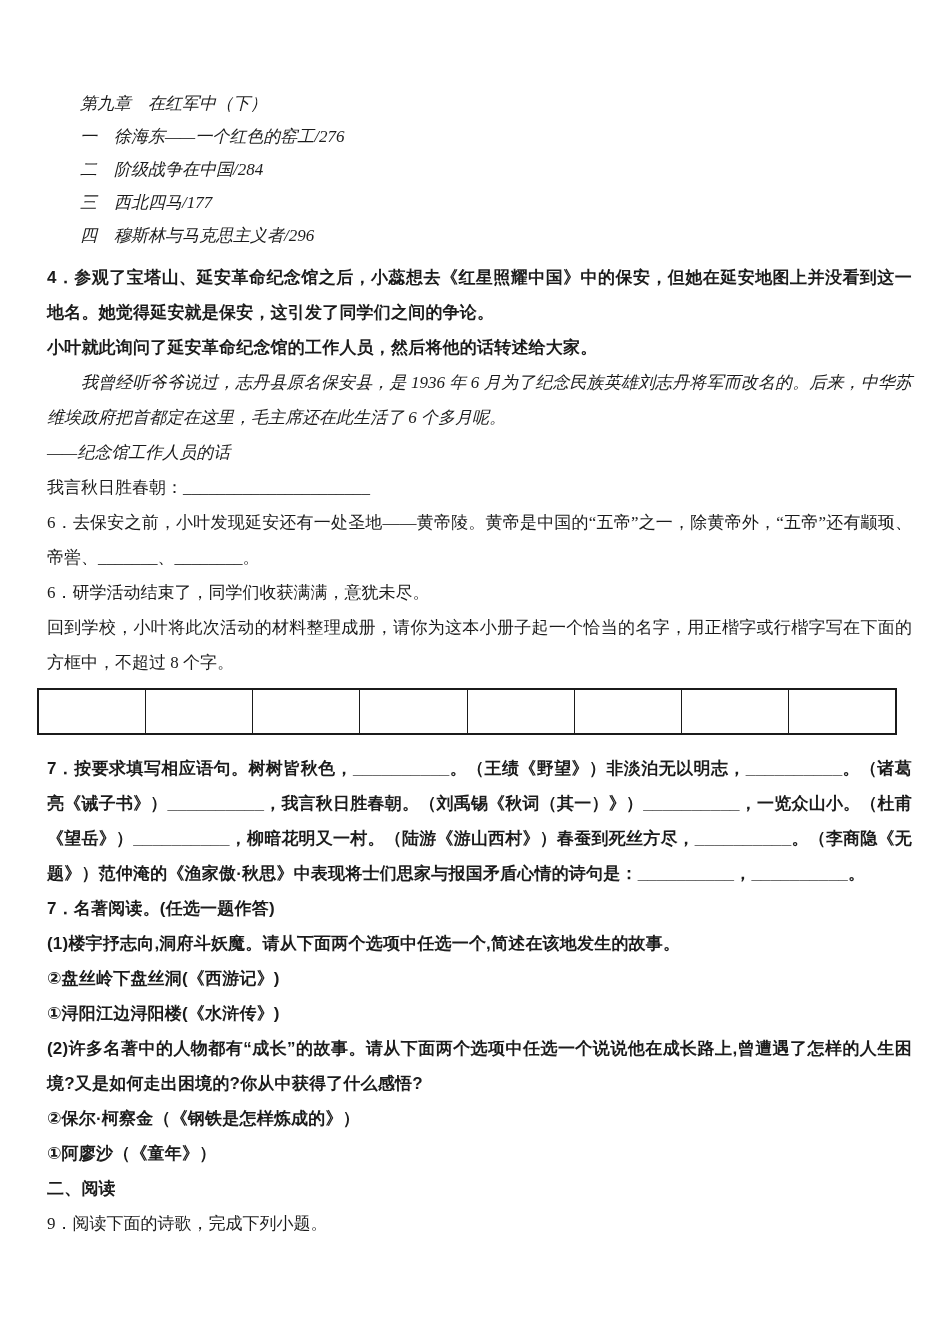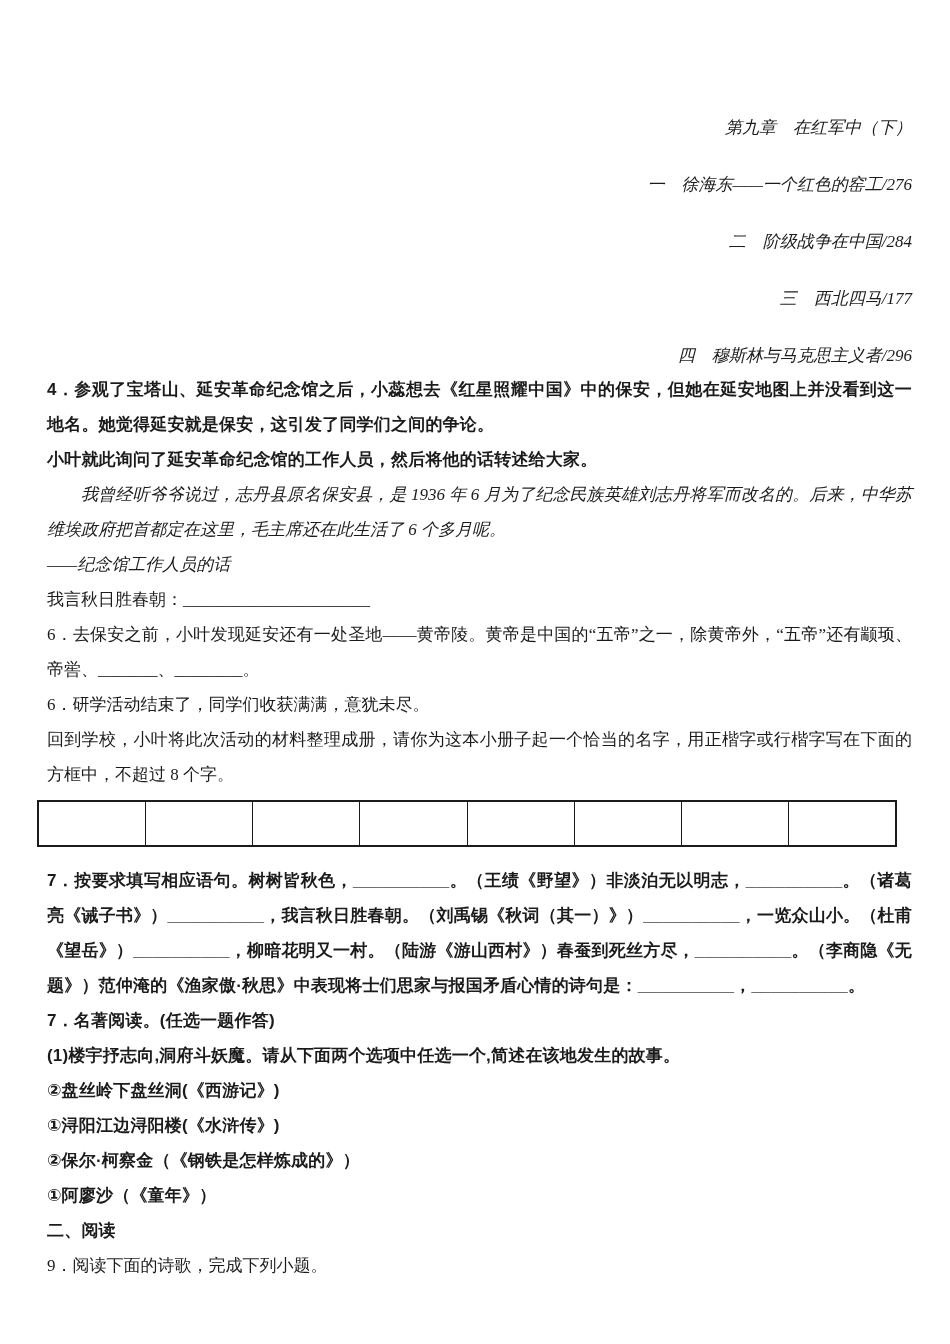--- a/index.html
+++ b/index.html
@@ -27,30 +27,29 @@
     text-justify: inter-ideograph;
   }
   
   .kai {
     font-style: italic;
     font-family: "Liberation Serif", "DejaVu Serif", serif;
   }
   .toc-line {
     line-height: 33px;
     margin-left: 33px;
-    text-align: right;
-    margin-top: 24px;
+    text-align: left;
   }
   
   .heavy {
     font-weight: bold;
     font-family: "Liberation Sans", "DejaVu Sans", sans-serif;
     letter-spacing: 0.2px;
   }
-  .first-gap { }
+  .first-gap { margin-top: 8px; }
   .indent { text-indent: 2em; font-style: italic; }
   .blank { letter-spacing: 0; white-space: nowrap; }
   table.answer-box {
     border-collapse: collapse;
     table-layout: fixed;
     width: 860px;
     margin: 8px 0 16px -10px;
   }
   table.answer-box td {
     border: 1.5px solid #1b1b1b;
@@ -107,20 +106,21 @@
 
   <section>
     <p class="heavy">7．按要求填写相应语句。树树皆秋色，__________。（王绩《野望》）非淡泊无以明志，__________。（诸葛亮《诫子书》）__________，我言秋日胜春朝。（刘禹锡《秋词（其一）》）__________，一览众山小。（杜甫《望岳》）__________，柳暗花明又一村。（陆游《游山西村》）春蚕到死丝方尽，__________。（李商隐《无题》）范仲淹的《渔家傲·秋思》中表现将士们思家与报国矛盾心情的诗句是：__________，__________。</p>
   </section>
 
   <section>
     <p class="heavy">7．名著阅读。(任选一题作答)</p>
     <p class="heavy">(1)楼宇抒志向,洞府斗妖魔。请从下面两个选项中任选一个,简述在该地发生的故事。</p>
     <p class="heavy">②盘丝岭下盘丝洞(《西游记》)</p>
     <p class="heavy">①浔阳江边浔阳楼(《水浒传》)</p>
+    <p class="heavy">(2)许多名著中的人物都有“成长”的故事。请从下面两个选项中任选一个说说他在成长路上,曾遭遇了怎样的人生困境?又是如何走出困境的?你从中获得了什么感悟?</p>
     <p class="heavy">②保尔·柯察金（《钢铁是怎样炼成的》）</p>
     <p class="heavy">①阿廖沙（《童年》）</p>
   </section>
 
   <p class="heavy">二、阅读</p>
 
   <section>
     <p>9．阅读下面的诗歌，完成下列小题。</p>
   </section>
 

